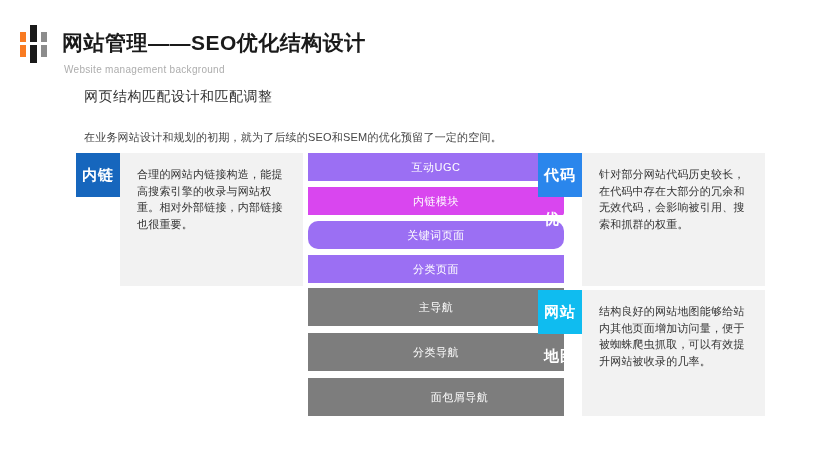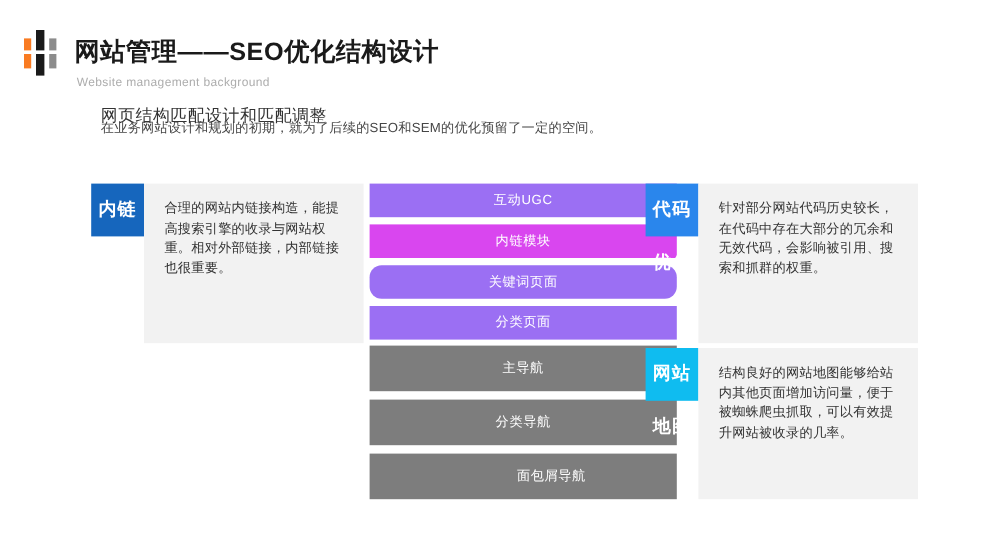--- a/index.html
+++ b/index.html
@@ -28,21 +28,21 @@
   .subtitle{
     position:absolute;left:64px;top:64px;
     font-size:10px;color:#adadad;letter-spacing:0.3px;
   }
 
   .section-heading{
     position:absolute;left:84px;top:88px;
     font-size:14px;color:#333333;font-weight:500;letter-spacing:0.5px;
   }
   .intro{
-    position:absolute;left:84px;top:99px;
+    position:absolute;left:84px;top:130px;
     font-size:11px;color:#454545;letter-spacing:0.2px;
   }
 
   
   .col{position:absolute;top:153px;height:263px;display:flex;flex-direction:column;}
   .col-left{left:76px;width:227px;}
   .col-mid{left:308px;width:256px;}
   .col-right{left:538px;width:227px;}
 
   .card{display:flex;}

